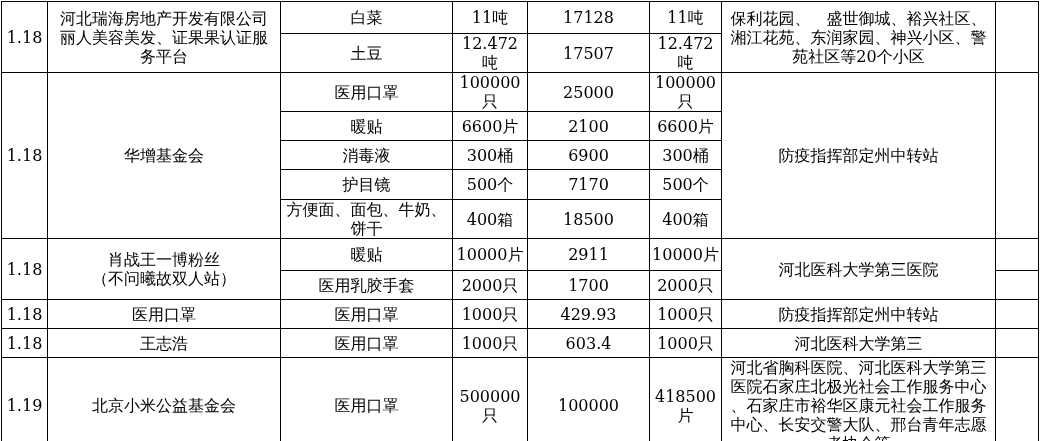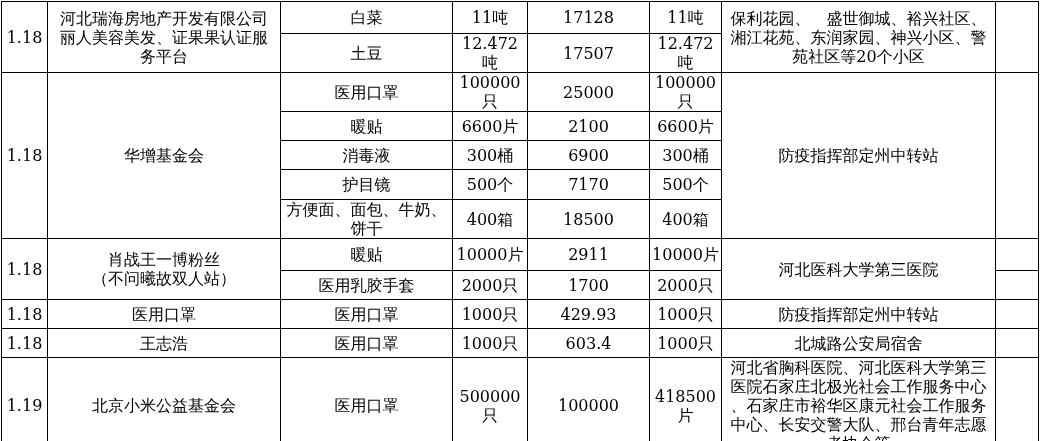--- a/index.html
+++ b/index.html
@@ -142,21 +142,21 @@
         <td></td>
       </tr>
 
       <tr class="h29">
         <td>1.18</td>
         <td>王志浩</td>
         <td>医用口罩</td>
         <td>1000只</td>
         <td>603.4</td>
         <td>1000只</td>
-        <td>北城路公安局宿舍</td>
+        <td>河北医科大学第三</td>
         <td></td>
       </tr>
 
       <tr class="h90">
         <td>1.19</td>
         <td>北京小米公益基金会</td>
         <td>医用口罩</td>
         <td>500000只</td>
         <td>100000</td>
         <td>418500片</td>

